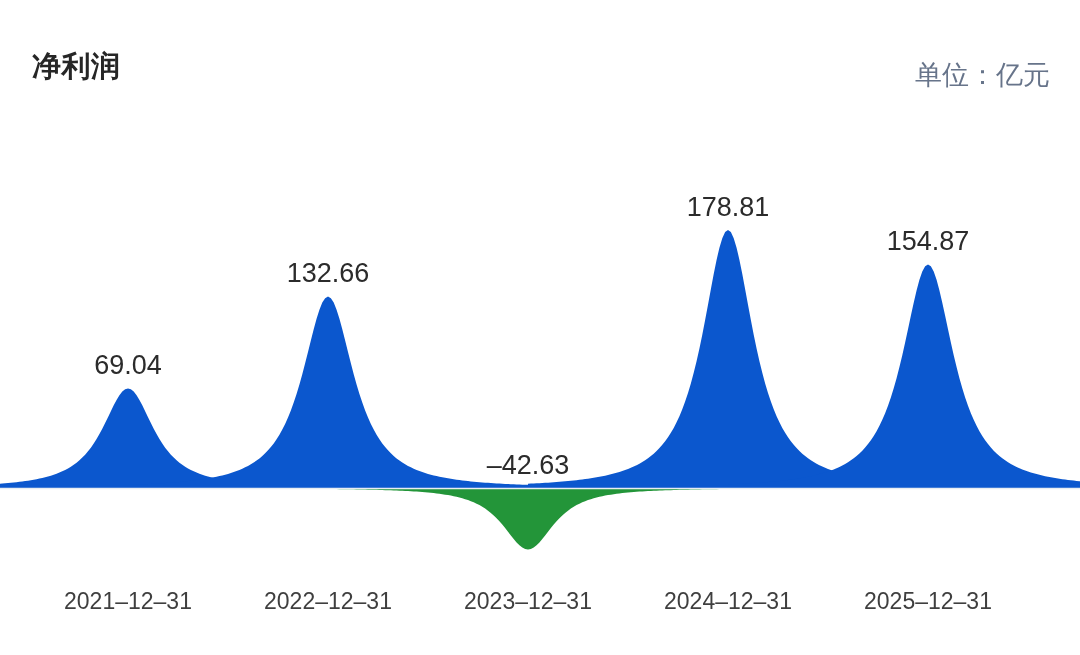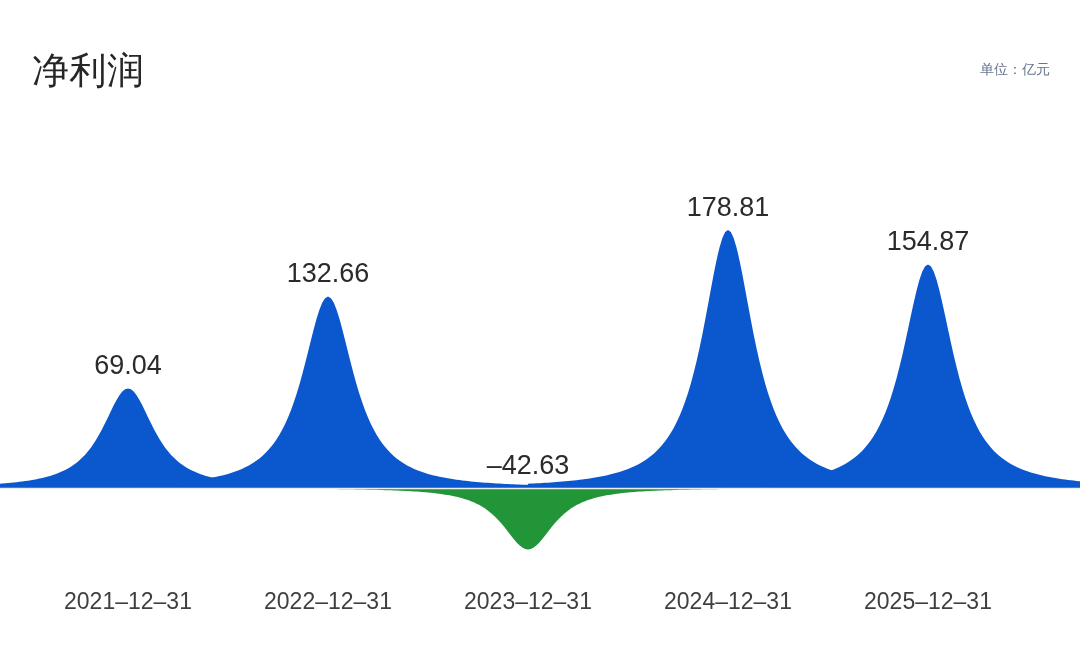--- a/index.html
+++ b/index.html
@@ -26,32 +26,32 @@
   #chart-header {
     position: absolute;
     left: 0; top: 0;
     width: 1080px;
     height: 120px;
   }
   #chart-title {
     position: absolute;
     left: 32px;
     top: 52px;
-    font-size: 37px;
-    font-weight: normal;
+    font-size: 29px;
+    font-weight: bold;
     color: #262626;
     letter-spacing: 0.5px;
     line-height: 1;
     white-space: nowrap;
   }
   #chart-unit {
     position: absolute;
     right: 30px;
     top: 62px;
-    font-size: 14px;
+    font-size: 27px;
     color: #67748a;
     line-height: 1;
     white-space: nowrap;
   }
   #plot-area {
     position: absolute;
     left: 0;
     top: 0;
     width: 1080px;
     height: 655px;

